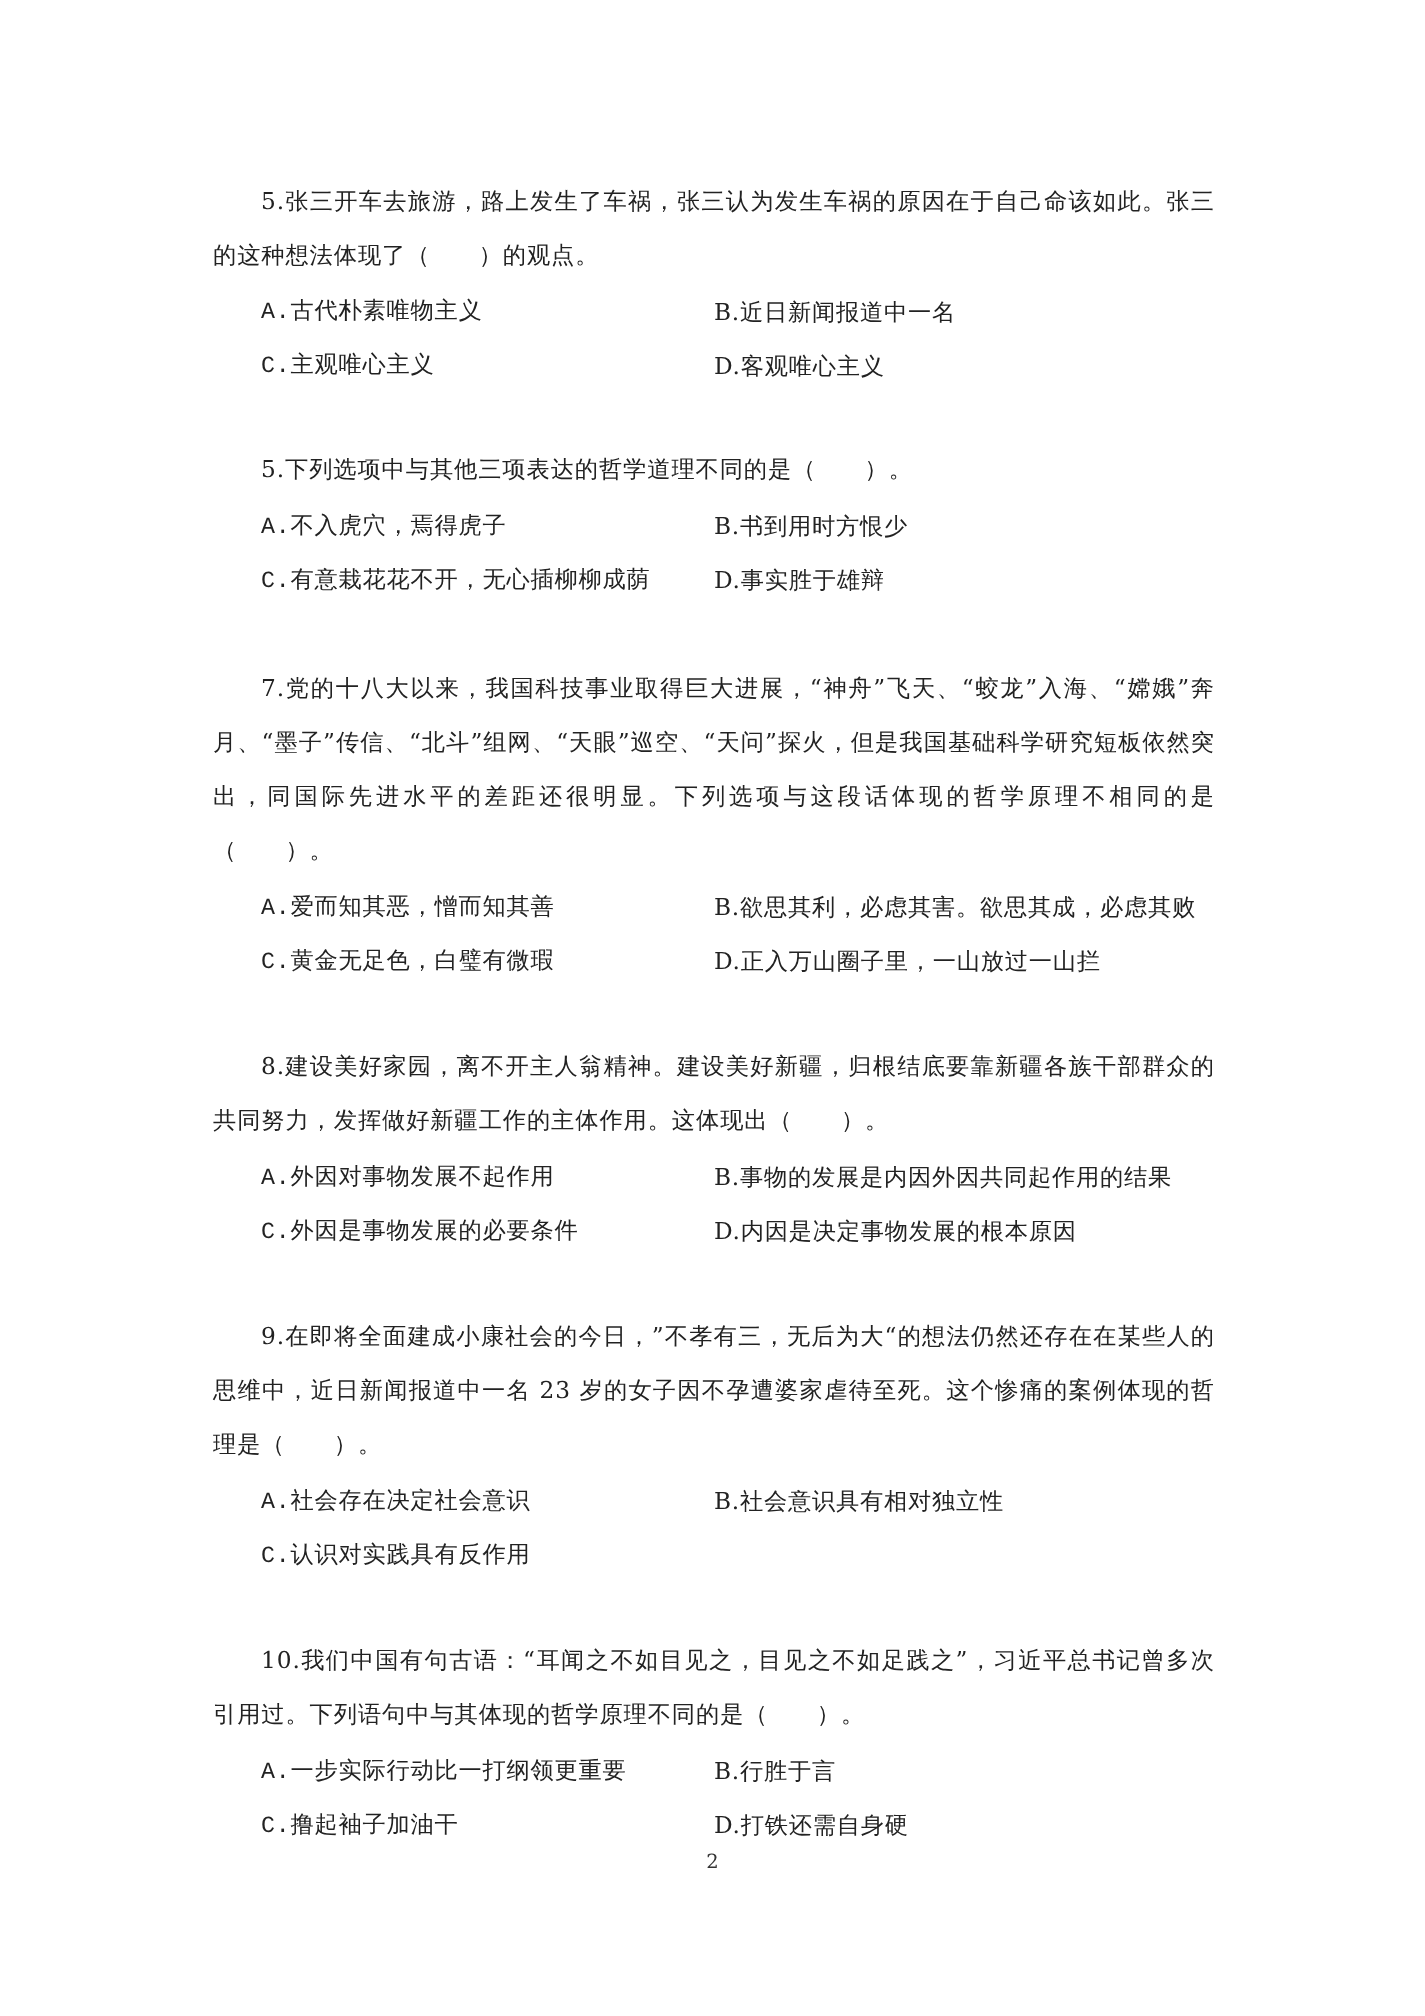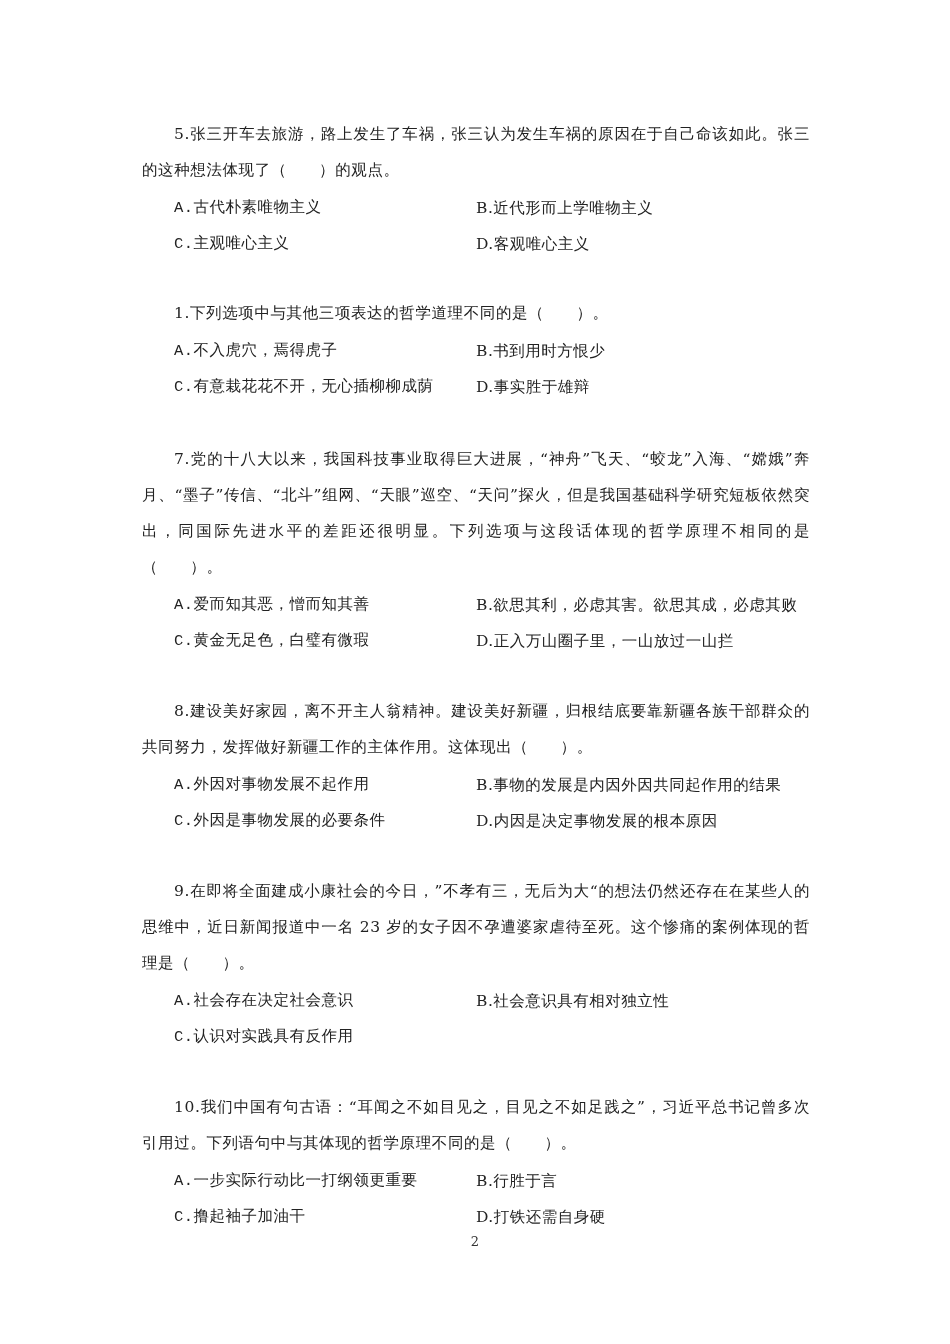--- a/index.html
+++ b/index.html
@@ -67,31 +67,31 @@
 </head>
 <body>
 
 <div class="page">
 
   <div class="question" style="top:116px;">
     <p class="stem">5.张三开车去旅游，路上发生了车祸，张三认为发生车祸的原因在于自己命该如此。张三的这种想法体现了（　　）的观点。</p>
     <div class="options">
       <div class="opt-row">
         <span class="opt left">A.古代朴素唯物主义</span>
-        <span class="opt right">B.近代形而上学唯物主义</span>
+        <span class="opt right">B.近日新闻报道中一名</span>
       </div>
       <div class="opt-row">
         <span class="opt left">C.主观唯心主义</span>
         <span class="opt right">D.客观唯心主义</span>
       </div>
     </div>
   </div>
 
   <div class="question" style="top:295px;">
-    <p class="stem">1.下列选项中与其他三项表达的哲学道理不同的是（　　）。</p>
+    <p class="stem">5.下列选项中与其他三项表达的哲学道理不同的是（　　）。</p>
     <div class="options">
       <div class="opt-row">
         <span class="opt left">A.不入虎穴，焉得虎子</span>
         <span class="opt right">B.书到用时方恨少</span>
       </div>
       <div class="opt-row">
         <span class="opt left">C.有意栽花花不开，无心插柳柳成荫</span>
         <span class="opt right">D.事实胜于雄辩</span>
       </div>
     </div>

